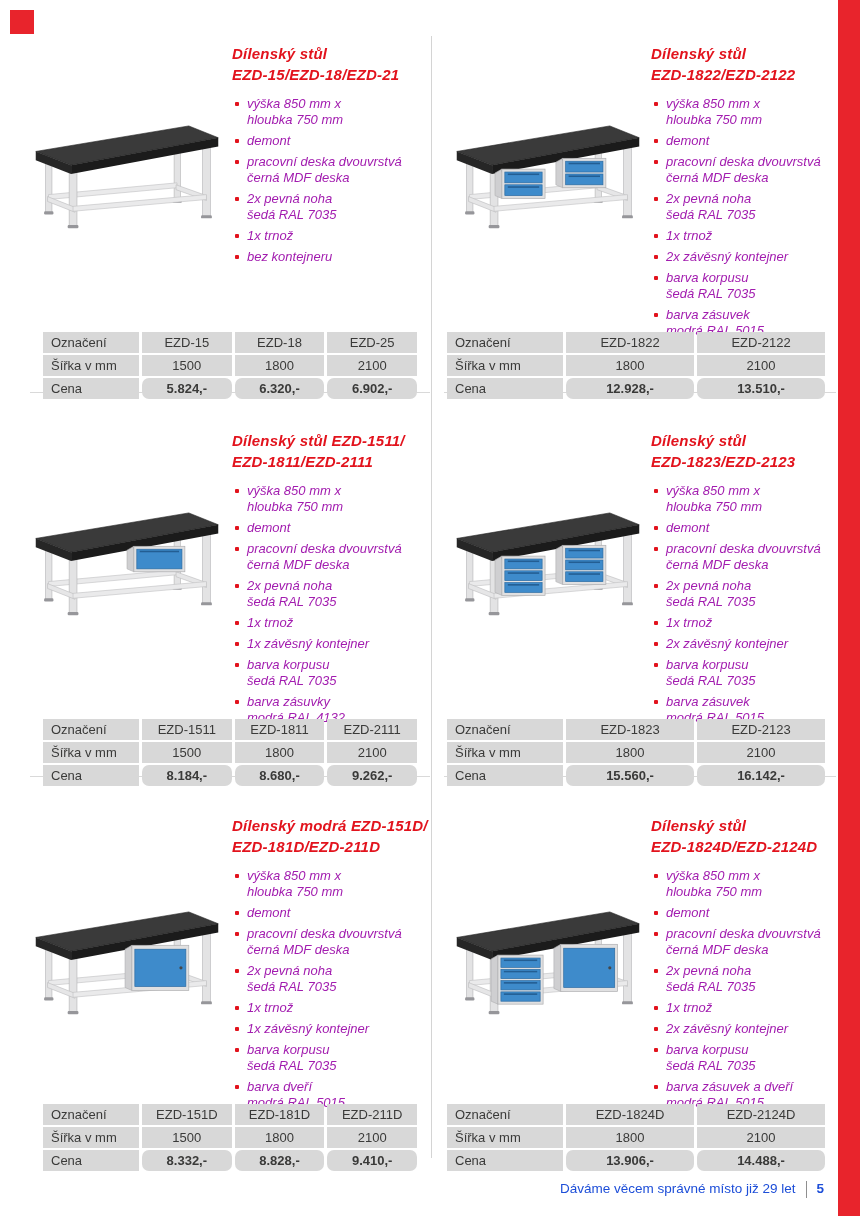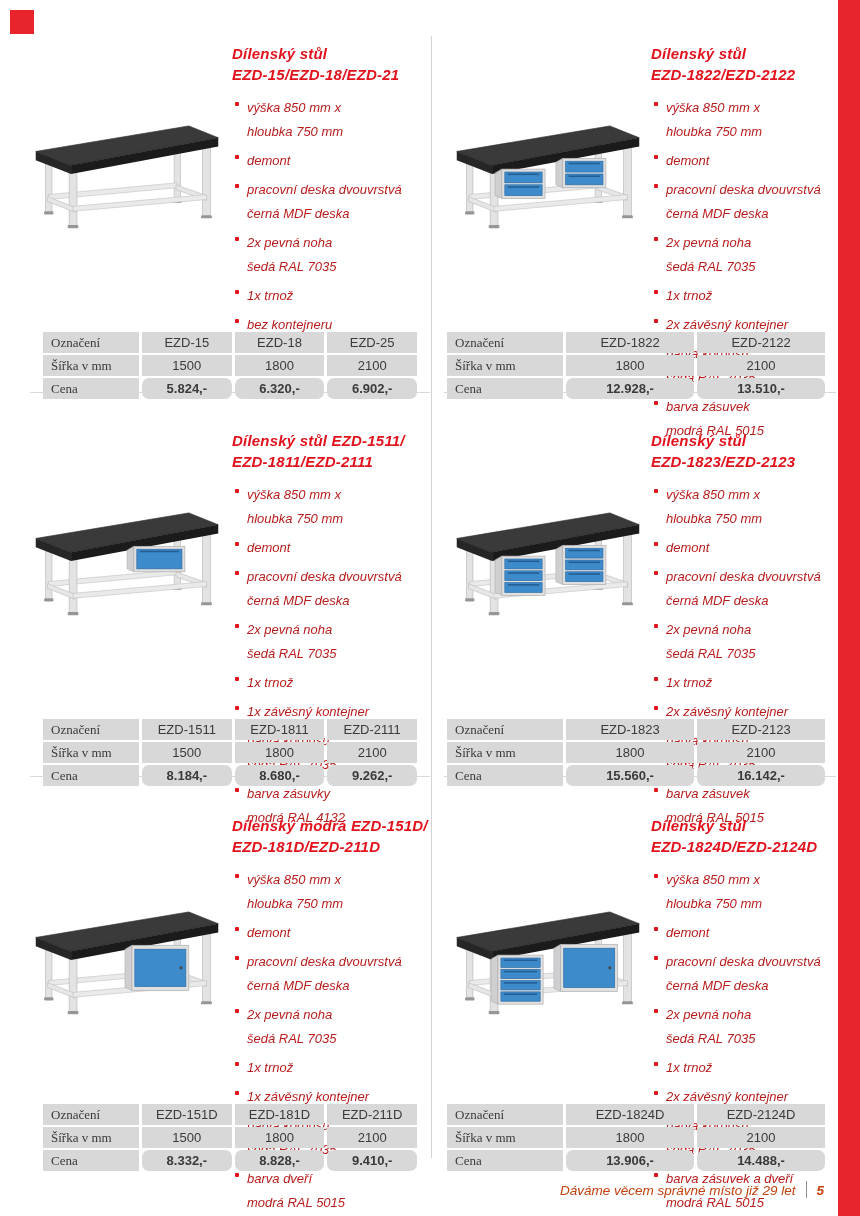--- a/index.html
+++ b/index.html
@@ -35,44 +35,44 @@
   .p-image{flex:none;width:206px;margin-left:-6px;margin-top:74px;}
   .col-r .p-image{margin-left:2px;}
   #p4 .p-image,#p5 .p-image{margin-top:88px;}
   .p-info{width:190px;margin-left:auto;padding-top:8px;font-style:italic;}
   .col-r .p-info{width:186px;}
   .p-title{margin:0;font-weight:bold;font-size:15px;line-height:1.38;color:#e2131d;letter-spacing:.2px;}
   .p-title span{white-space:nowrap;}
   .p-bullets{list-style:none;margin:11px 0 0;padding:0;}
   .p-bullets li{
     position:relative;padding-left:15px;margin-bottom:5px;
-    font-size:13px;line-height:24px;color:#b91c1c;white-space:pre-line;
+    font-size:13px;line-height:16px;color:#a21caf;white-space:pre-line;
   }
   .p-bullets li::before{
     content:"";position:absolute;left:3px;top:6px;width:4px;height:4px;
     background:#e2131d;border-radius:1px;
   }
 
   
   .p-table{position:absolute;top:294px;border-collapse:separate;border-spacing:3px 2px;table-layout:fixed;}
   .col-l .p-table{left:10px;width:380px;}
   .col-r .p-table{left:1px;width:384px;}
   .p-table td{
     background:#d8d8d8;font-size:13px;color:#3a3a39;text-align:center;
     padding:2px 4px;height:17px;overflow:hidden;
   }
-  .p-table td.lbl{text-align:left;padding-left:8px;font-family:Liberation Serif, serif;}
+  .p-table td.lbl{text-align:left;padding-left:8px;}
   .col-l .p-table td.lbl{width:84px;}
   .col-r .p-table td.lbl{width:104px;}
   .p-table tr.r-price td:not(.lbl){font-weight:bold;border-radius:7px;}
 
   
   .footer{
     position:absolute;top:1181px;right:36px;
-    display:flex;align-items:flex-end;font-size:13.5px;color:#c2410c;font-style:italic;
+    display:flex;align-items:flex-start;font-size:13.5px;color:#1d4ed8;
   }
   .footer .sep{width:1px;height:17px;background:#8f8f8f;margin:0 9px 0 11px;}
   .footer .num{font-weight:bold;}
 </style>
 </head>
 <body>
 
 <div class="page">
   <div class="red-square"></div>
   <div class="red-bar"></div>

